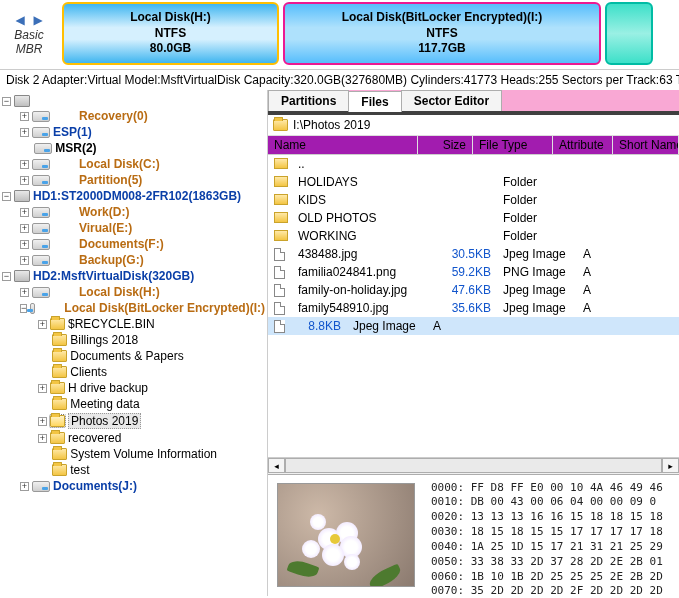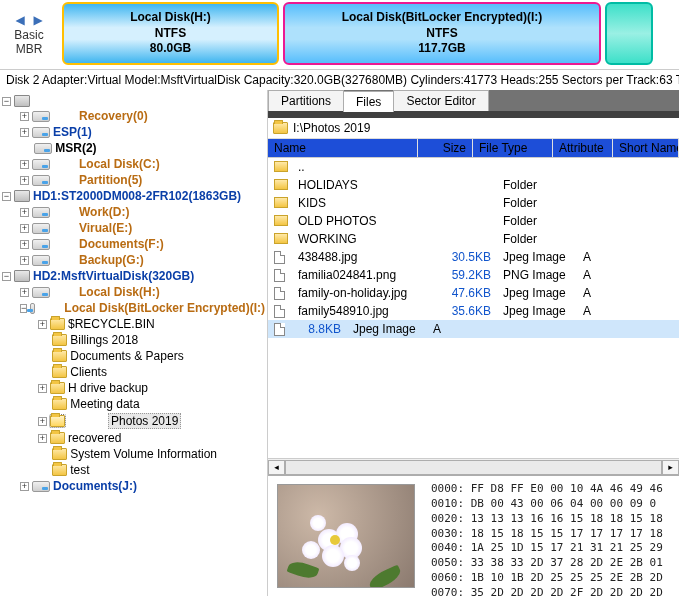--- a/index.html
+++ b/index.html
@@ -2,21 +2,21 @@
 <html><head>
 <meta charset="utf-8">
 <style>
 * { box-sizing: border-box; margin: 0; padding: 0; font-family: "Segoe UI", Tahoma, sans-serif; font-size: 12px; }
 body { width: 679px; height: 598px; overflow: hidden; background: #fff; }
 
 .top-bar { display: flex; height: 70px; border-bottom: 1px solid #ccc; }
 .nav-arrows { width: 58px; display: flex; flex-direction: column; align-items: center; justify-content: center; }
 .arrows { display: flex; gap: 4px; margin-bottom: 2px; }
 .arrow-btn { width: 14px; height: 14px; display: flex; align-items: center; justify-content: center; color: #3b6fb8; cursor: pointer; }
-.nav-label { color: #333; line-height: 1.1; text-align: left; }
+.nav-label { color: #333; line-height: 1.1; text-align: left; font-style: italic; }
 
 .disk-map { flex: 1; display: flex; gap: 4px; padding: 2px 4px 4px 4px; align-items: stretch; }
 .partition-block { border-radius: 6px; border: 2px solid; display: flex; flex-direction: column; align-items: center; justify-content: center; background: linear-gradient(#3fb5f0 0%, #d5f0fe 40%, #d5f0fe 60%, #3fb5f0 100%); padding: 4px; color: #000; font-weight: 600; line-height: 1.3; cursor: pointer; position: relative; }
 .partition-block.h { flex: 0 0 217px; border-color: #ffbf02; }
 .partition-block.i { flex: 0 0 318px; border-color: #ec1992; background: linear-gradient(#57befc 0%, #aee1fc 40%, #aee1fc 60%, #57befc 100%); }
 .partition-block.spacer { flex: 0 0 48px; border-color: #00bca4; background: linear-gradient(#3de0c9 0%, #9af0e4 50%, #3de0c9 100%); }
 
 .info-bar { padding: 3px 6px; color: #000; white-space: nowrap; overflow: hidden; font-size:12px;}
 
 .main { display: flex; height: 506px; }
@@ -31,25 +31,25 @@
 .drive-icon::after{content:"";position:absolute;width:6px;height:3px;background:#4aa3e8;right:1px;bottom:1px;border-radius:1px;}
 .folder-icon { width: 15px; height: 12px; background: linear-gradient(#ffe9a8,#f3c543); border:1px solid #caa32b; border-radius:1px; display:inline-block; position:relative;}
 .folder-icon::before{content:"";position:absolute;width:7px;height:3px;background:#f3c543;border:1px solid #caa32b;border-bottom:none;top:-3px;left:0;border-radius:1px 1px 0 0;}
 .folder-icon.sel{outline:1px dotted #777; background:linear-gradient(#fff3c9,#ffd75e);}
 .lbl-blue { color:#0a3fa8; }
 .lbl-brown { color:#b96c13;margin-left:26px; }
 .lbl-black { color:#000; }
 .bold { font-weight:700; }
 
 .right { flex: 1; display: flex; flex-direction: column; overflow: hidden; }
-.tabs { display: flex; border-bottom: 7px solid #404040; background:#737373;}
+.tabs { display: flex; border-bottom: 4px solid #404040; background:#f9a8d4;font-weight:bold;}
 .tab { padding: 3px 12px; border:1px solid #adadad; border-bottom:none; margin-right:-1px; cursor:pointer; background:#f4f4f4;}
 .tab.active { background:#fff; position:relative; top:1px; }
 .path-bar { display:flex; align-items:center; gap:5px; padding:3px 5px; border-bottom:1px solid #ddd;}
-.file-header { display:flex; border-bottom:1px solid #ccc; background:#1d4ed8;}
+.file-header { display:flex; border-bottom:1px solid #ccc; background:#a21caf;}
 .file-header .col, .file-row .col { padding:2px 6px; overflow:hidden; white-space:nowrap;}
 .col.name { flex:0 0 150px; }
 .col.size { flex:0 0 55px; text-align:right;}
 .col.type { flex:0 0 80px;}
 .col.attr { flex:0 0 60px;}
 .col.short { flex:1;}
 .file-header .col { border-right:1px solid #e0e0e0; font-weight:400; color:#000; cursor:pointer;}
 .file-list { flex:0 0 auto; overflow:auto;}
 .file-row { display:flex; align-items:center; }
 .file-row.selected { background:#cfe6fb;}
@@ -245,21 +245,21 @@
                   <div class="node">
                     <span class="lines">&nbsp;&nbsp;</span>
                     <span class="folder-icon"></span>
                     <span class="lbl-black">Meeting data</span>
                   </div>
                 </li>
               <li>
                   <div class="node">
                     <span class="expander">+</span>
                     <span class="folder-icon sel"></span>
-                    <span class="lbl-black" style="background:#e8e8e8;border:1px dotted #999;padding:0 2px;margin-left:40px;">Photos 2019</span>
+                    <span class="lbl-black" style="background:#e8e8e8;border:1px dotted #999;padding:0 2px;">Photos 2019</span>
                   </div>
                 </li>
               <li>
                   <div class="node">
                     <span class="expander">+</span>
                     <span class="folder-icon"></span>
                     <span class="lbl-black">recovered</span>
                   </div>
                 </li>
               <li>

